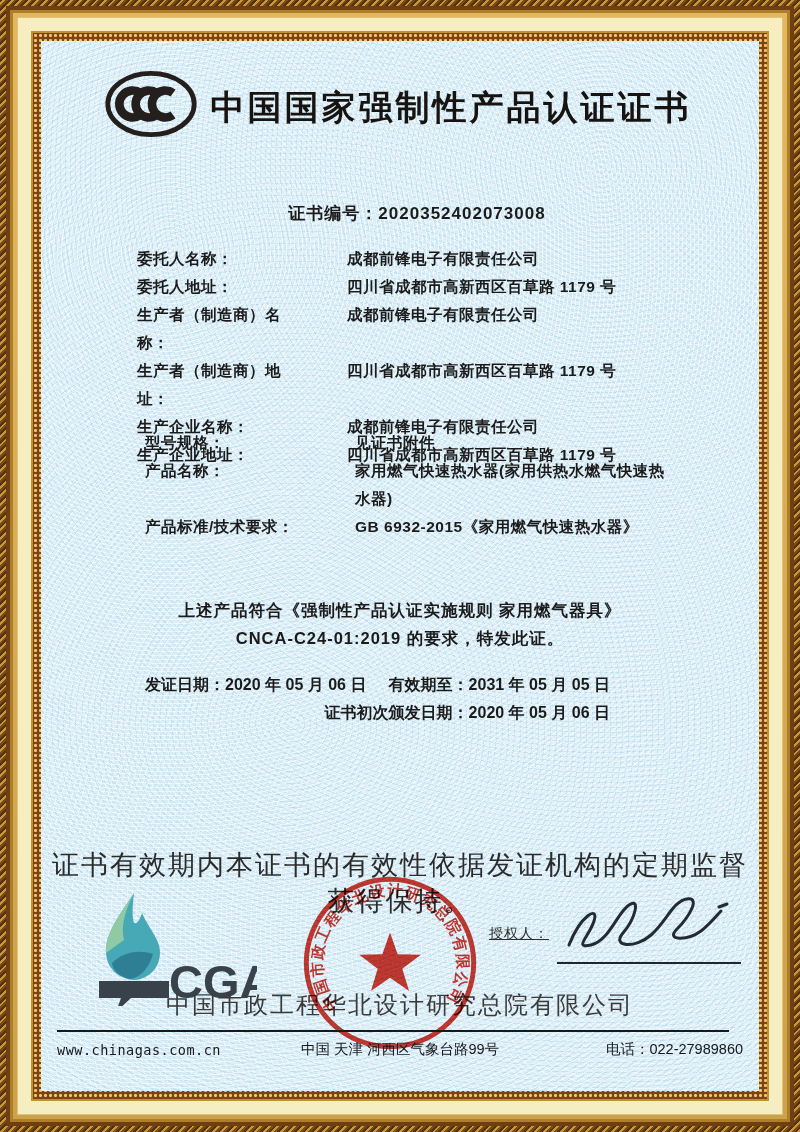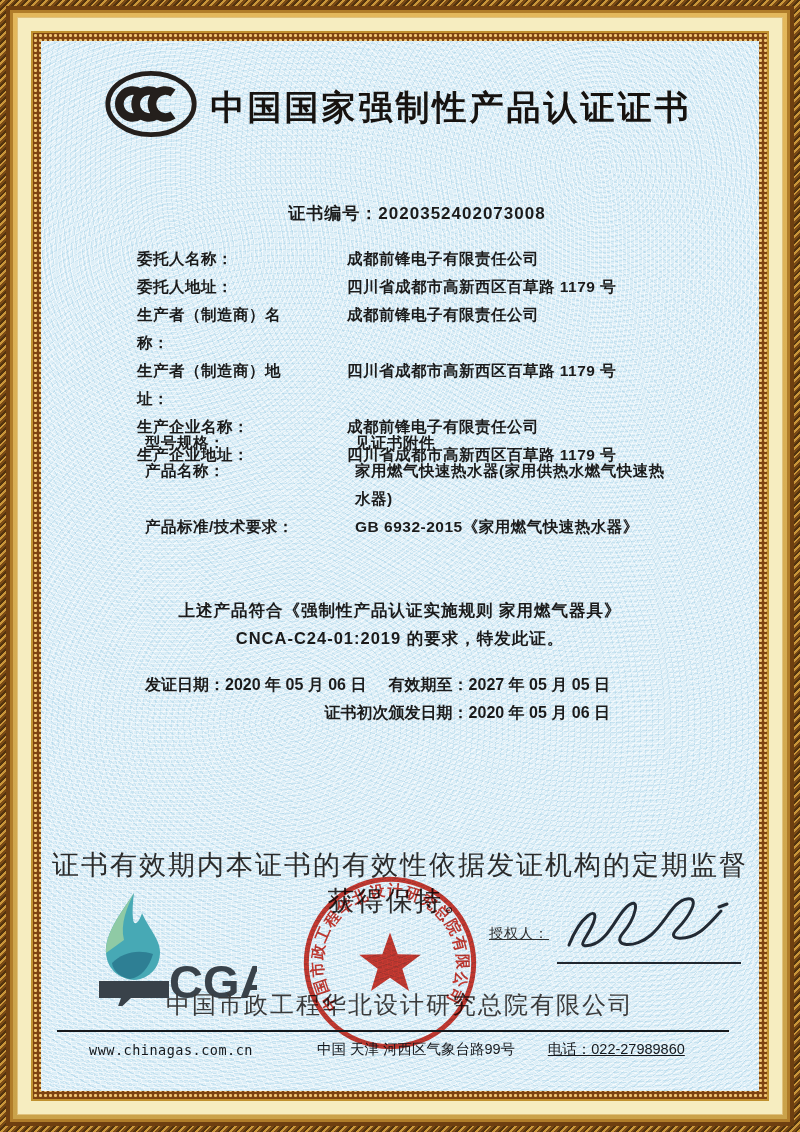--- a/index.html
+++ b/index.html
@@ -57,24 +57,24 @@
     font-size:27px;letter-spacing:2px;color:#2b2b2b;}
   .cgac-logo{left:38px;top:850px;width:178px;height:115px;}
   .stamp{left:259px;top:832px;width:180px;height:180px;mix-blend-mode:multiply;opacity:.9;}
   .auth{left:448px;top:884px;font-size:14px;color:#2e2e2e;letter-spacing:1px;text-decoration:underline;}
   .sig-line{left:516px;top:921px;width:184px;border-bottom:2px solid #20262e;}
   .signature{left:520px;top:852px;width:175px;height:68px;}
   .issuer{left:0;right:0;top:948px;text-align:center;
     font-size:24px;letter-spacing:2px;color:#3a3a3a;font-weight:500;}
   .divider{left:16px;width:672px;top:989px;border-top:2.5px solid #15181c;}
   .footer{left:16px;right:16px;top:999px;display:flex;align-items:center;
-    font-size:14.5px;color:#15181c;margin-left:32px;}
+    font-size:14.5px;color:#15181c;}
   .foot-web{flex:1;text-align:left;font-family:"DejaVu Sans Mono","Liberation Mono",monospace;font-size:13.5px;letter-spacing:.5px;}
   .foot-addr{flex:1.35;text-align:center;white-space:nowrap;}
-  .foot-phone{flex:1;text-align:left;white-space:nowrap;text-decoration:underline;}
+  .foot-phone{flex:1;text-align:right;white-space:nowrap;}
 </style>
 </head>
 <body>
 
 <div class="page">
 
   <div class="f f1"></div>
   <div class="f f2"></div>
   <div class="f f3"></div>
   <div class="f f4"></div>
@@ -147,21 +147,21 @@
 
     <div class="abs statement">
       <div>上述产品符合《强制性产品认证实施规则 家用燃气器具》</div>
       <div>CNCA-C24-01:2019 的要求，特发此证。</div>
     </div>
 
     <div class="abs d-issue">
       <span>发证日期：</span><span>2020 年 05 月 06 日</span>
     </div>
     <div class="abs d-valid">
-      <span>有效期至：</span><span>2027 年 05 月 05 日</span>
+      <span>有效期至：</span><span>2031 年 05 月 05 日</span>
     </div>
     <div class="abs d-first">
       <span>证书初次颁发日期：</span><span>2020 年 05 月 06 日</span>
     </div>
 
     <div class="abs validity">证书有效期内本证书的有效性依据发证机构的定期监督获得保持。</div>
 
     <svg class="abs cgac-logo" viewBox="0 0 178 115">
       <path fill="#47a9b5" d="M55,2 C42,22 26,42 27,62 C28,78 40,88 55,89 C70,88 81,77 81,61 C81,48 70,38 63,22 C60,32 55,36 54,28 C53,20 54,10 55,2 Z"></path>
       <path fill="#8fcaa5" d="M55,2 C42,22 26,42 27,62 L45,49 C41,33 48,16 55,2 Z"></path>

